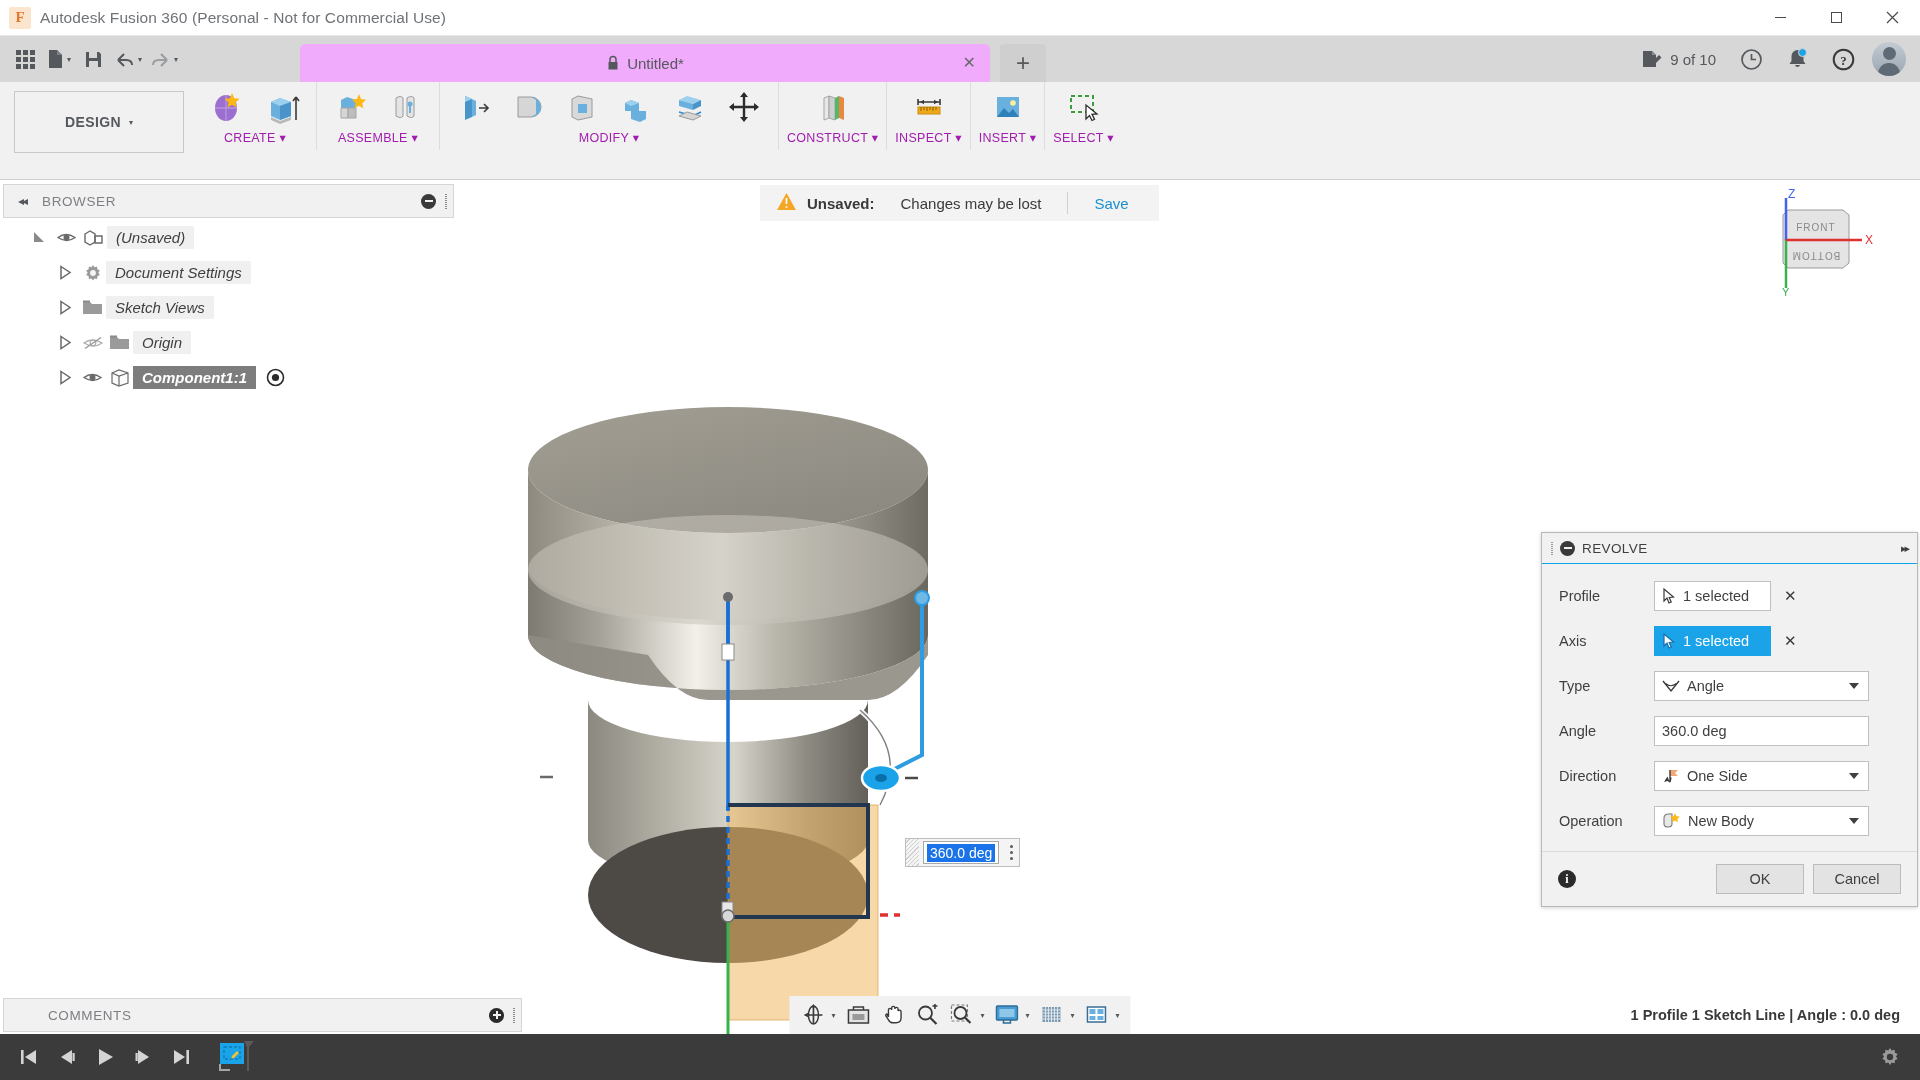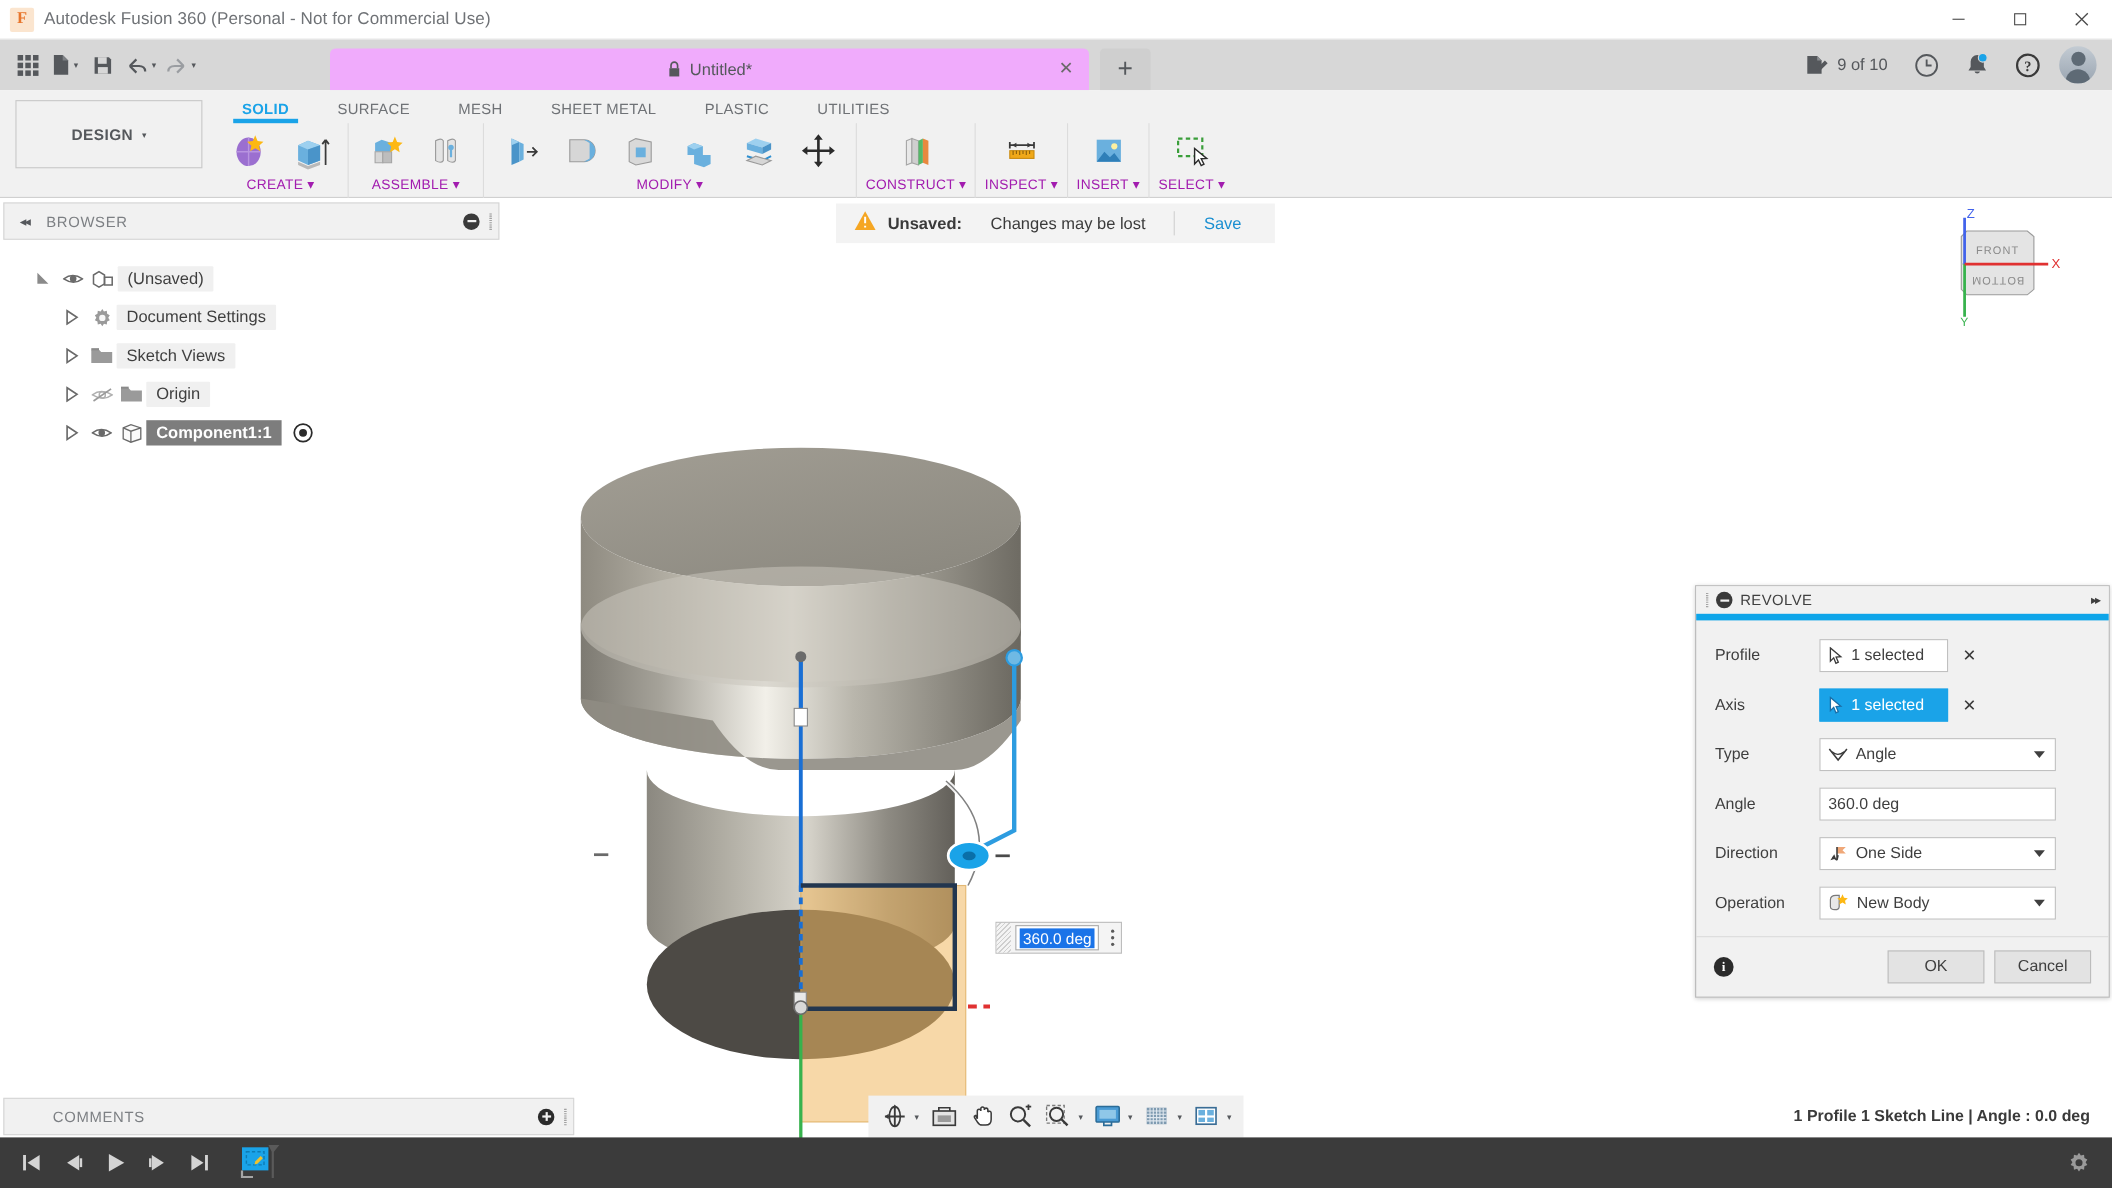--- a/index.html
+++ b/index.html
@@ -125,21 +125,21 @@
   .panel-hdr .chev { font-size: 12px; color: #55585c; letter-spacing: -2px; margin-right: 16px; }
   .panel-hdr .ttl { font-size: 13.5px; color: #7c7f83; letter-spacing: .6px; }
   .panel-hdr .right { margin-left: auto; display: flex; align-items: center; gap: 9px; }
   .minus-circ {
     width: 15px; height: 15px; border-radius: 50%; background: #3a3a3a;
     display: flex; align-items: center; justify-content: center;
   }
   .minus-circ i { width: 8px; height: 2px; background: #f1f1f1; display: block; }
   .grip { width: 2px; height: 15px; border-left: 1px dotted #8a8a8a; border-right: 1px dotted #8a8a8a; }
 
-  .tree { padding-top: 18px; }
+  .tree { padding-top: 2px; font-style: italic; }
   .trow { height: 35px; display: flex; align-items: center; font-size: 15px; color: #3f3f3f; }
   .tw { width: 27px; display: flex; align-items: center; justify-content: center; }
   .lbl-bg { background: #f0f0f0; padding: 3px 9px; border-radius: 1px; }
   .lbl-sel { background: #7d7d7d; color: #ffffff; padding: 3px 9px; font-weight: bold; }
 
   
   .unsaved {
     position: absolute; left: 760px; top: 5px;
     height: 36px; background: #f3f3f3; display: flex; align-items: center; gap: 0;
     padding: 0 4px;
@@ -157,21 +157,21 @@
   .viewcube { position: absolute; right: 42px; top: 8px; width: 120px; height: 110px; }
 
   
   .dlg {
     position: absolute; left: 1541px; top: 352px; width: 377px;
     background: #f1f1f1; border: 1px solid #b8b8b8;
     box-shadow: 0 1px 4px rgba(0,0,0,.18);
   }
   .dlg-hdr {
     height: 31px; display: flex; align-items: center; padding: 0 9px;
-    border-bottom: 6px solid #0ea5e9; background: #f1f1f1;
+    border-bottom: 1px solid #0ea5e9; background: #f1f1f1;
   }
   .dlg-hdr .g { width: 2px; height: 13px; border-left: 1px dotted #9a9a9a; border-right: 1px dotted #9a9a9a; margin-right: 7px; }
   .dlg-hdr .t { font-size: 13.5px; color: #3f3f3f; letter-spacing: .4px; margin-left: 7px; }
   .dlg-hdr .fwd { margin-left: auto; font-size: 11px; color: #3f3f3f; letter-spacing: -2px; }
   .dlg-body { padding: 9px 0 8px 0; }
   .frow { display: flex; align-items: center; height: 45px; padding-left: 17px; }
   .frow .flabel { width: 95px; font-size: 14.5px; color: #3f3f3f; }
   .fctrl {
     height: 30px; background: #ffffff; border: 1px solid #c0c0c0;
     display: flex; align-items: center; padding: 0 7px; gap: 7px; font-size: 14.5px; color: #3f3f3f;
@@ -360,28 +360,20 @@
   </div>
 </div>
 
 <div class="ribbon">
   <div class="design-box">
     <span class="t">DESIGN</span>
     <span class="caret-sm">▾</span>
   </div>
 
   <div class="ribbon-main">
-    <div class="ribtabs">
-      <div class="ribtab active">SOLID</div>
-      <div class="ribtab">SURFACE</div>
-      <div class="ribtab">MESH</div>
-      <div class="ribtab">SHEET METAL</div>
-      <div class="ribtab">PLASTIC</div>
-      <div class="ribtab">UTILITIES</div>
-    </div>
 
     <div class="ribgroups">
 
       <div class="ribgroup">
         <div class="ribicons">
           <div class="ribicon">
             <svg width="40" height="40" viewBox="0 0 40 40">
               <ellipse cx="18" cy="21" rx="11" ry="13" fill="#9b6fd0"></ellipse>
               <path d="M7 21 h22 M18 8 v26" stroke="#b894e0" stroke-width="1.3"></path>
               <path d="M24 6 l2.2 5.2 5.3 .6 -4 3.6 1.2 5.2 -4.7-2.8 -4.6 2.8 1.1-5.2 -3.9-3.6 5.3-.6z" fill="#fdb813"></path>

